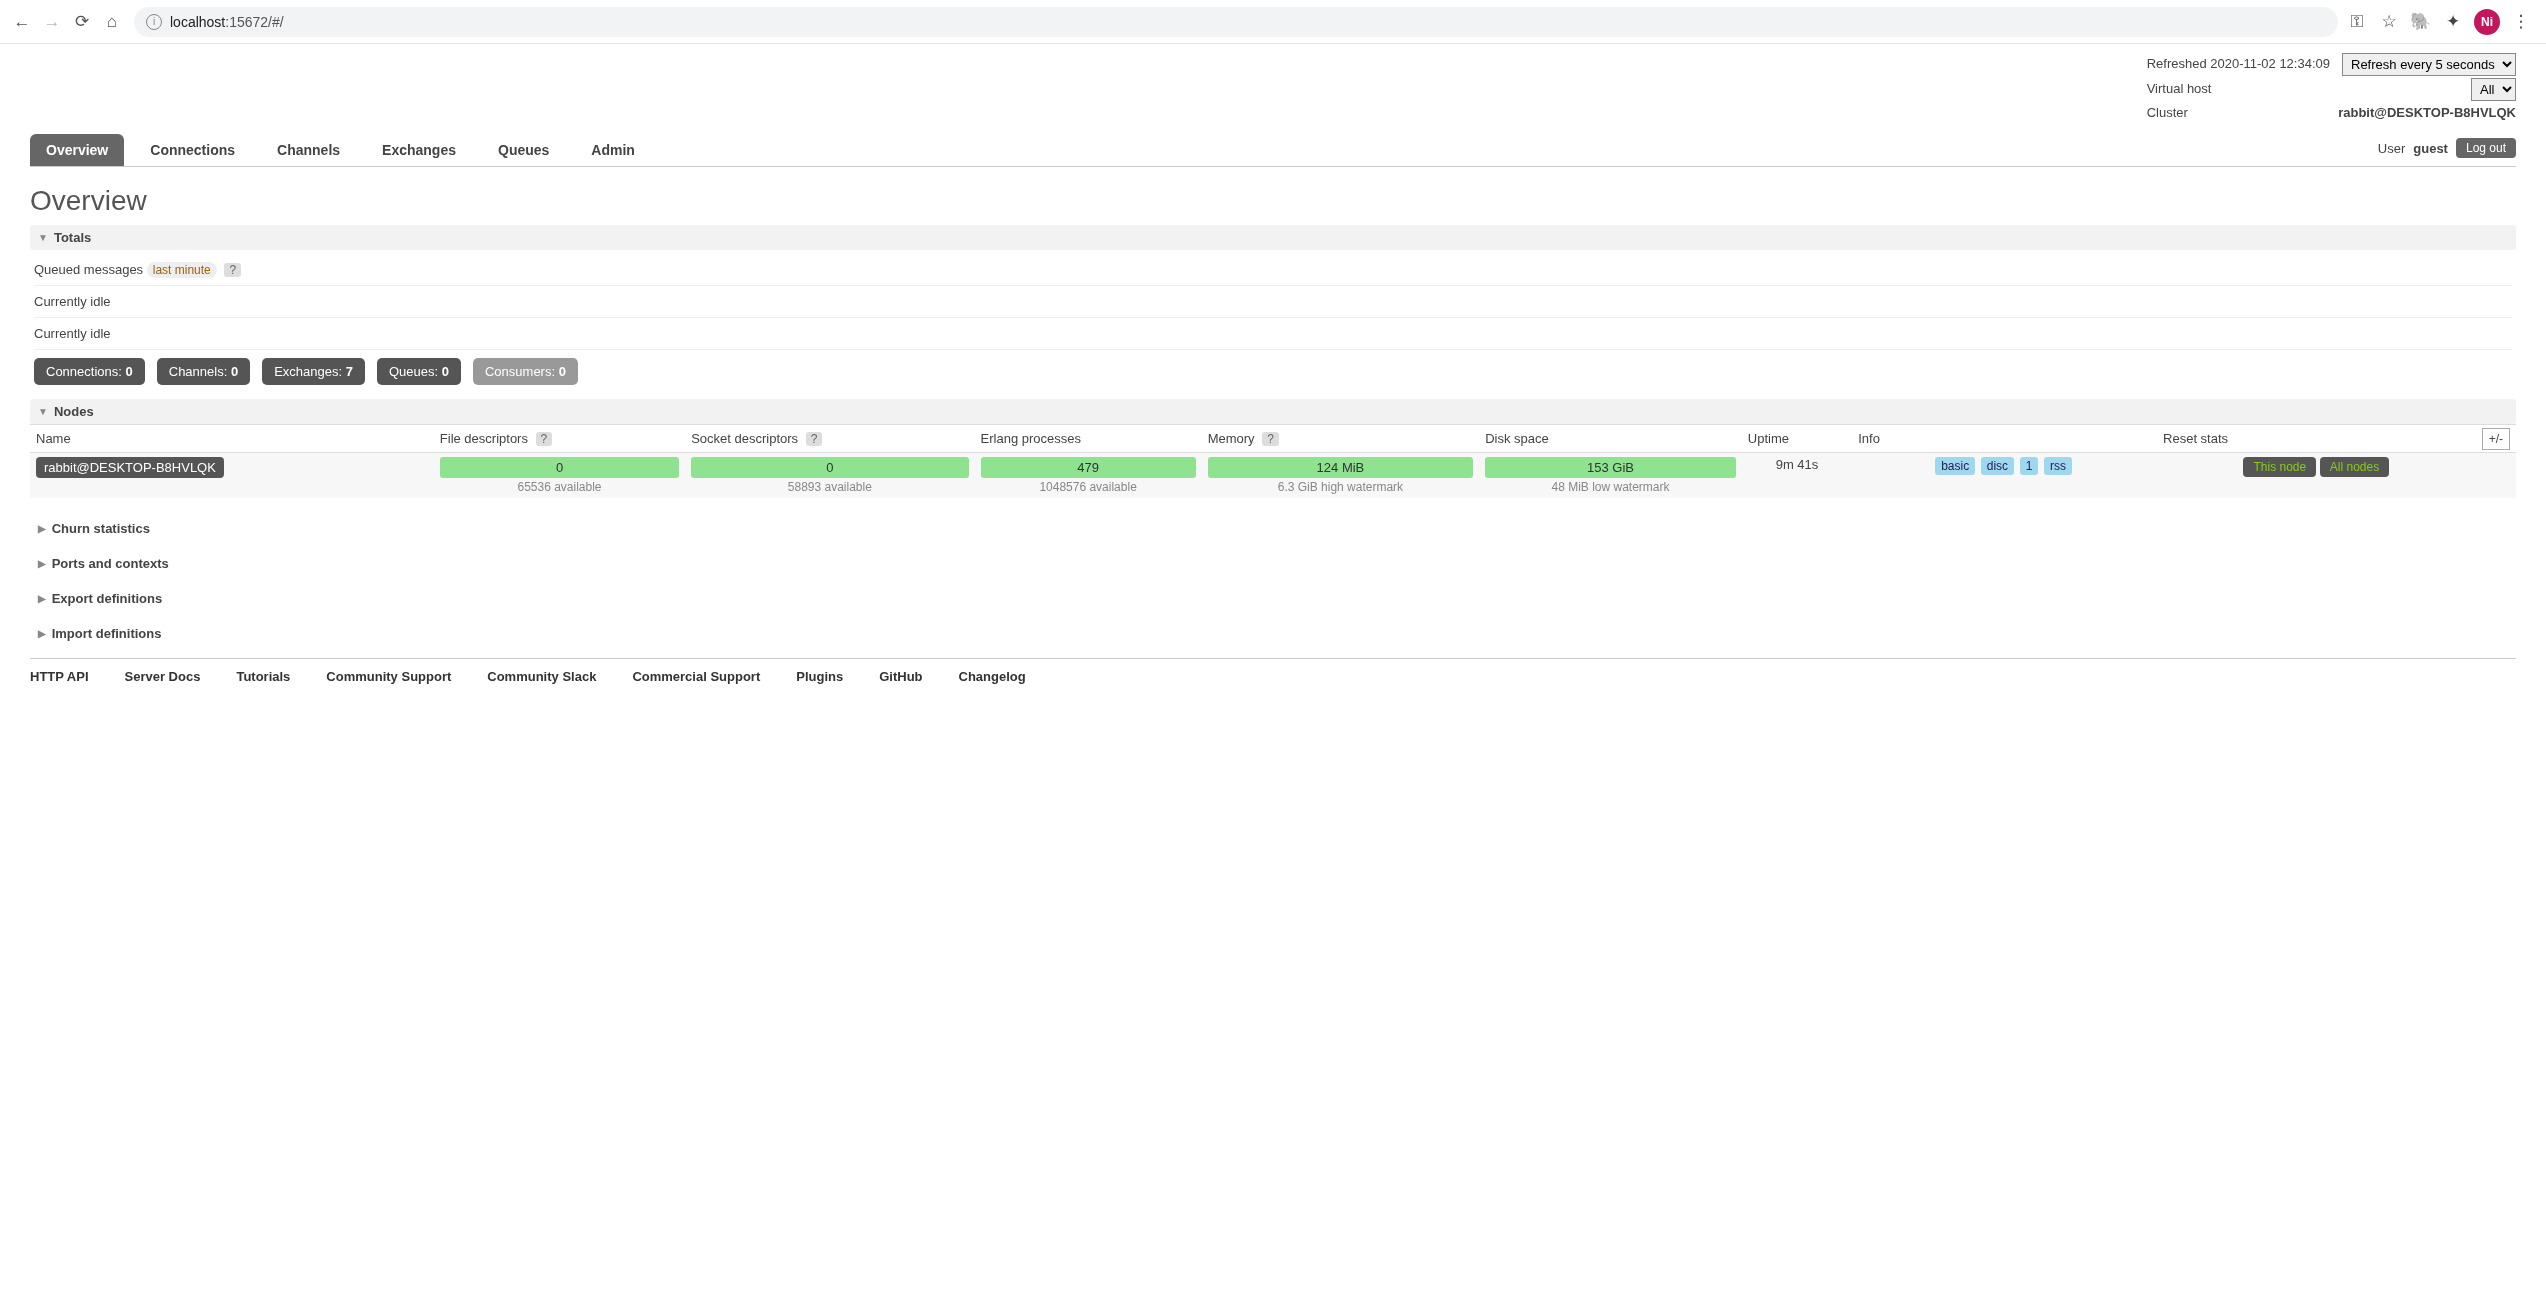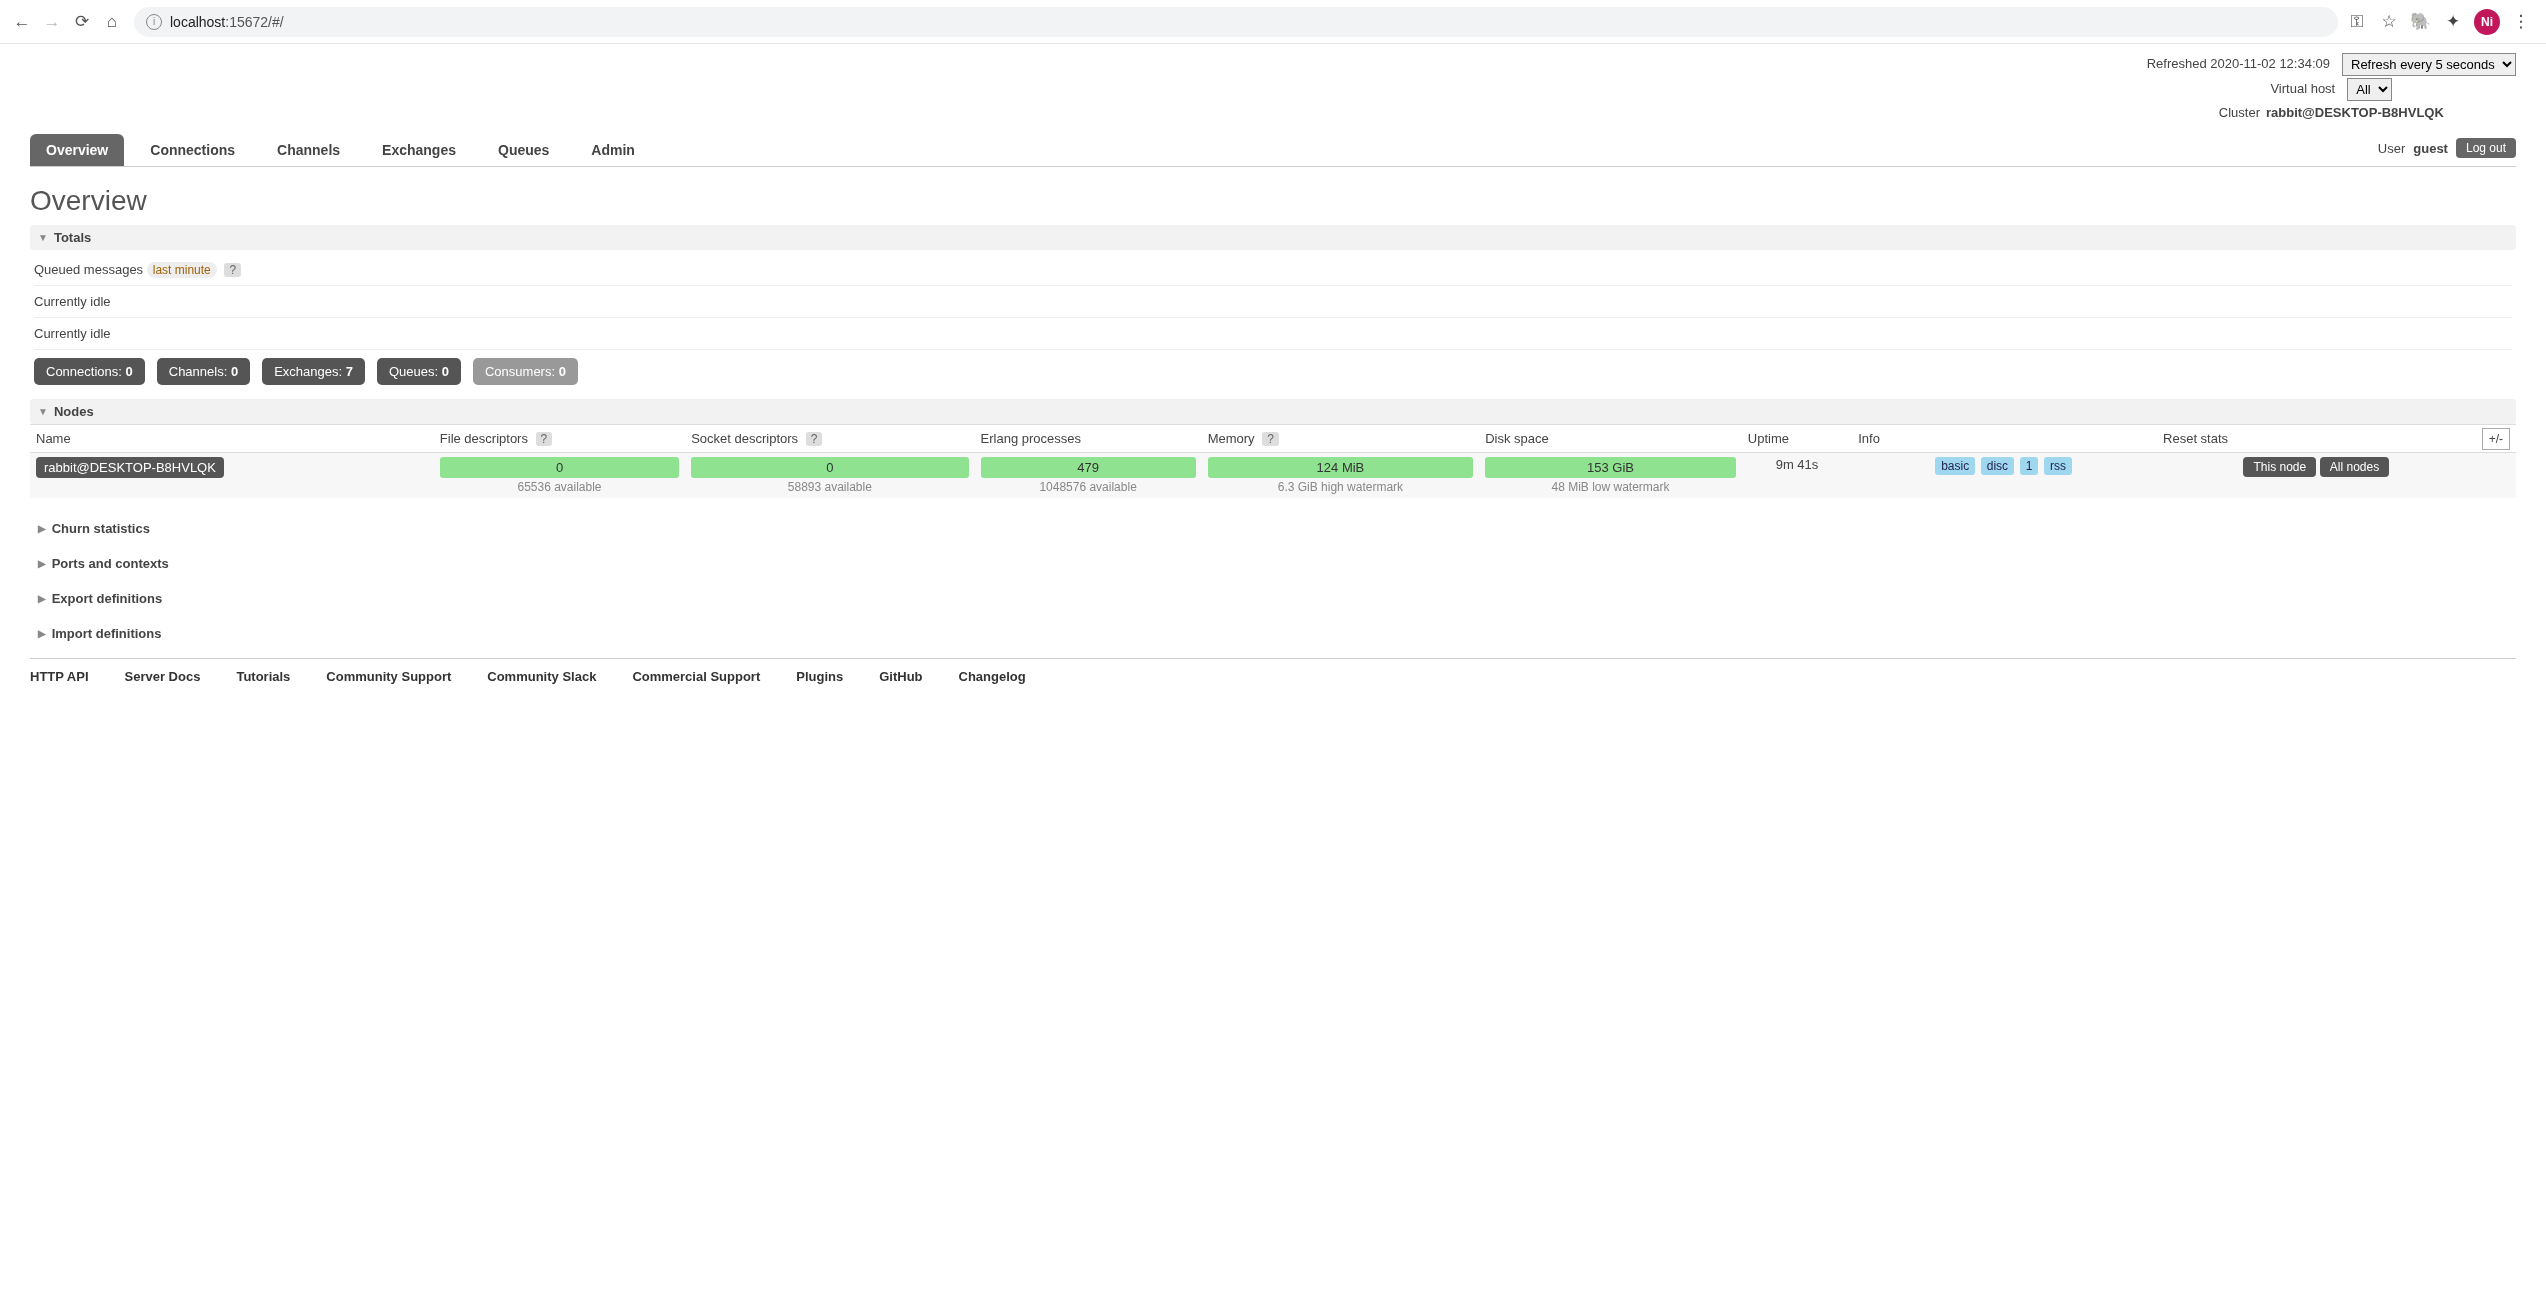--- a/index.html
+++ b/index.html
@@ -25,21 +25,21 @@
   .hdr-left { display:flex; align-items:flex-end; gap:14px; padding-top:16px;}
   .logo { display:flex; align-items:center; gap:2px; }
   .logo-mark { width:32px; height:32px; position:relative; }
   .logo-text { font-size:33px; font-weight:bold; letter-spacing:-1px; }
   .logo-text .orange { color:#ff6600; }
   .logo-text .grey { color:#aaa; font-weight:normal;}
   .logo-tm { font-size:9px; color:#999; align-self:flex-end; padding-bottom:6px;}
   .pill { background:#eee; color:#666; padding:3px 8px; border-radius:4px; font-size:13px; }
   .hdr-right { margin-left:auto; text-align:right; font-size:13px; color:#444; line-height:1.9;}
   .hdr-right select { font-size:13px; padding:2px 4px; border:1px solid #888; margin-left:6px;}
-  .hdr-right .row { display:flex; justify-content:center; align-items:center; gap:6px;}
+  .hdr-right .row { display:flex; justify-content:space-between; align-items:center; gap:6px;}
 
   
   .tabs { display:flex; align-items:center; border-bottom:1px solid #ccc; margin-top:8px;}
   .tab { padding:8px 16px; font-size:14px; font-weight:bold; color:#444; cursor:pointer; border-radius:6px 6px 0 0;}
   .tab.active { background:#666; color:#fff; }
   .tab + .tab { margin-left:10px;}
   .tabs-right { margin-left:auto; display:flex; align-items:center; gap:8px; font-size:13px; padding-bottom:4px;}
   .btn-grey { background:#666; color:#fff; border:none; padding:3px 10px; border-radius:4px; font-size:12px; cursor:pointer;}
 
   h1.page-title { font-size:28px; font-weight:normal; color:#555; margin:18px 0 8px 0;}
@@ -62,21 +62,21 @@
 
   
   table.nodes { width:100%; border-collapse:collapse; font-size:13px; }
   table.nodes th { text-align:left; font-weight:normal; padding:6px 6px; border-bottom:1px solid #ddd; border-top:1px solid #ddd; background:#fff;}
   table.nodes td { padding:4px 6px; vertical-align:top; text-align:center; background:#f7f7f7;}
   table.nodes td.name { text-align:left;}
   .node-name { background:#555; color:#fff; padding:3px 8px; border-radius:4px; display:inline-block;}
   .bar-green { background:#8fe28f; padding:3px 0; border-radius:3px; display:block; text-align:center; color:#333;}
   .sub { color:#888; font-size:12px; display:block; margin-top:2px;}
   .tag-blue { background:#9fd8ee; color:#264; padding:2px 6px; border-radius:3px; font-size:12px; color:#225; display:inline-block; margin-right:2px;}
-  .btn-dark { background:#555; color:#ffffff; border:none; padding:3px 10px; border-radius:4px; font-size:12px; cursor:pointer;text-align:center;}
+  .btn-dark { background:#555; color:#84cc16; border:none; padding:3px 10px; border-radius:4px; font-size:12px; cursor:pointer;text-align:center;}
 
   .plusminus { border:1px solid #aaa; padding:3px 6px; font-size:12px; background:#fff; cursor:pointer;}
 
   
   .footer { border-top:1px solid #ccc; margin-top:12px; padding-top:10px; display:flex; gap:36px; font-size:13px; font-weight:bold; color:#333; flex-wrap:wrap;}
   .footer a { color:#333; text-decoration:none;}
 </style>
 </head>
 <body>
 

